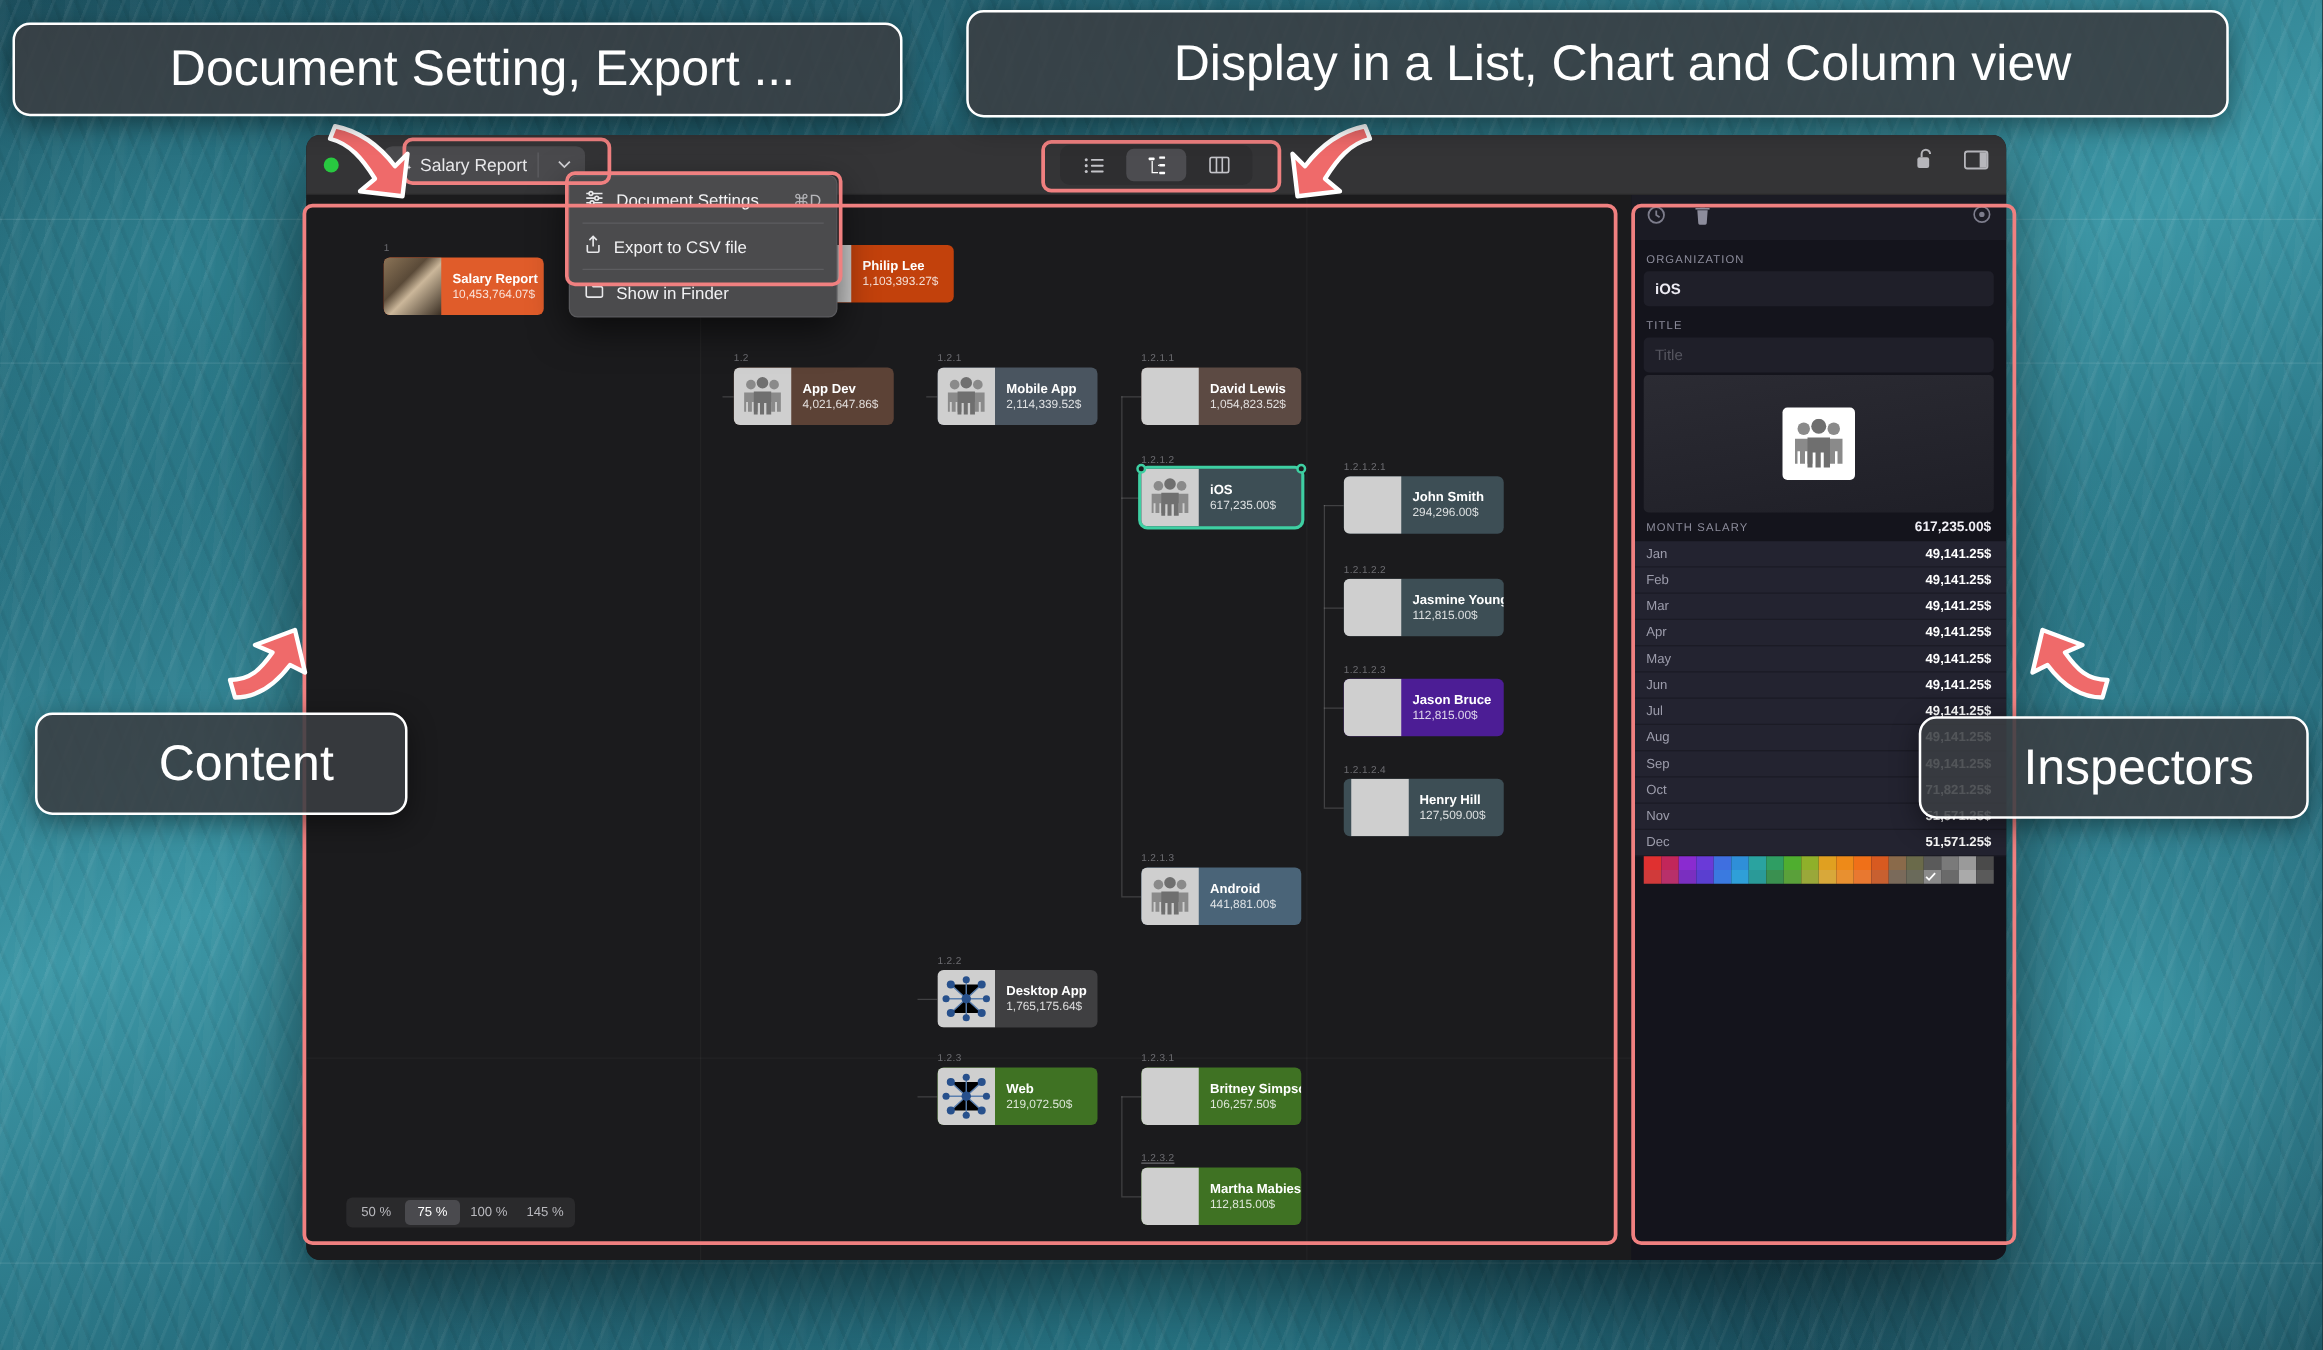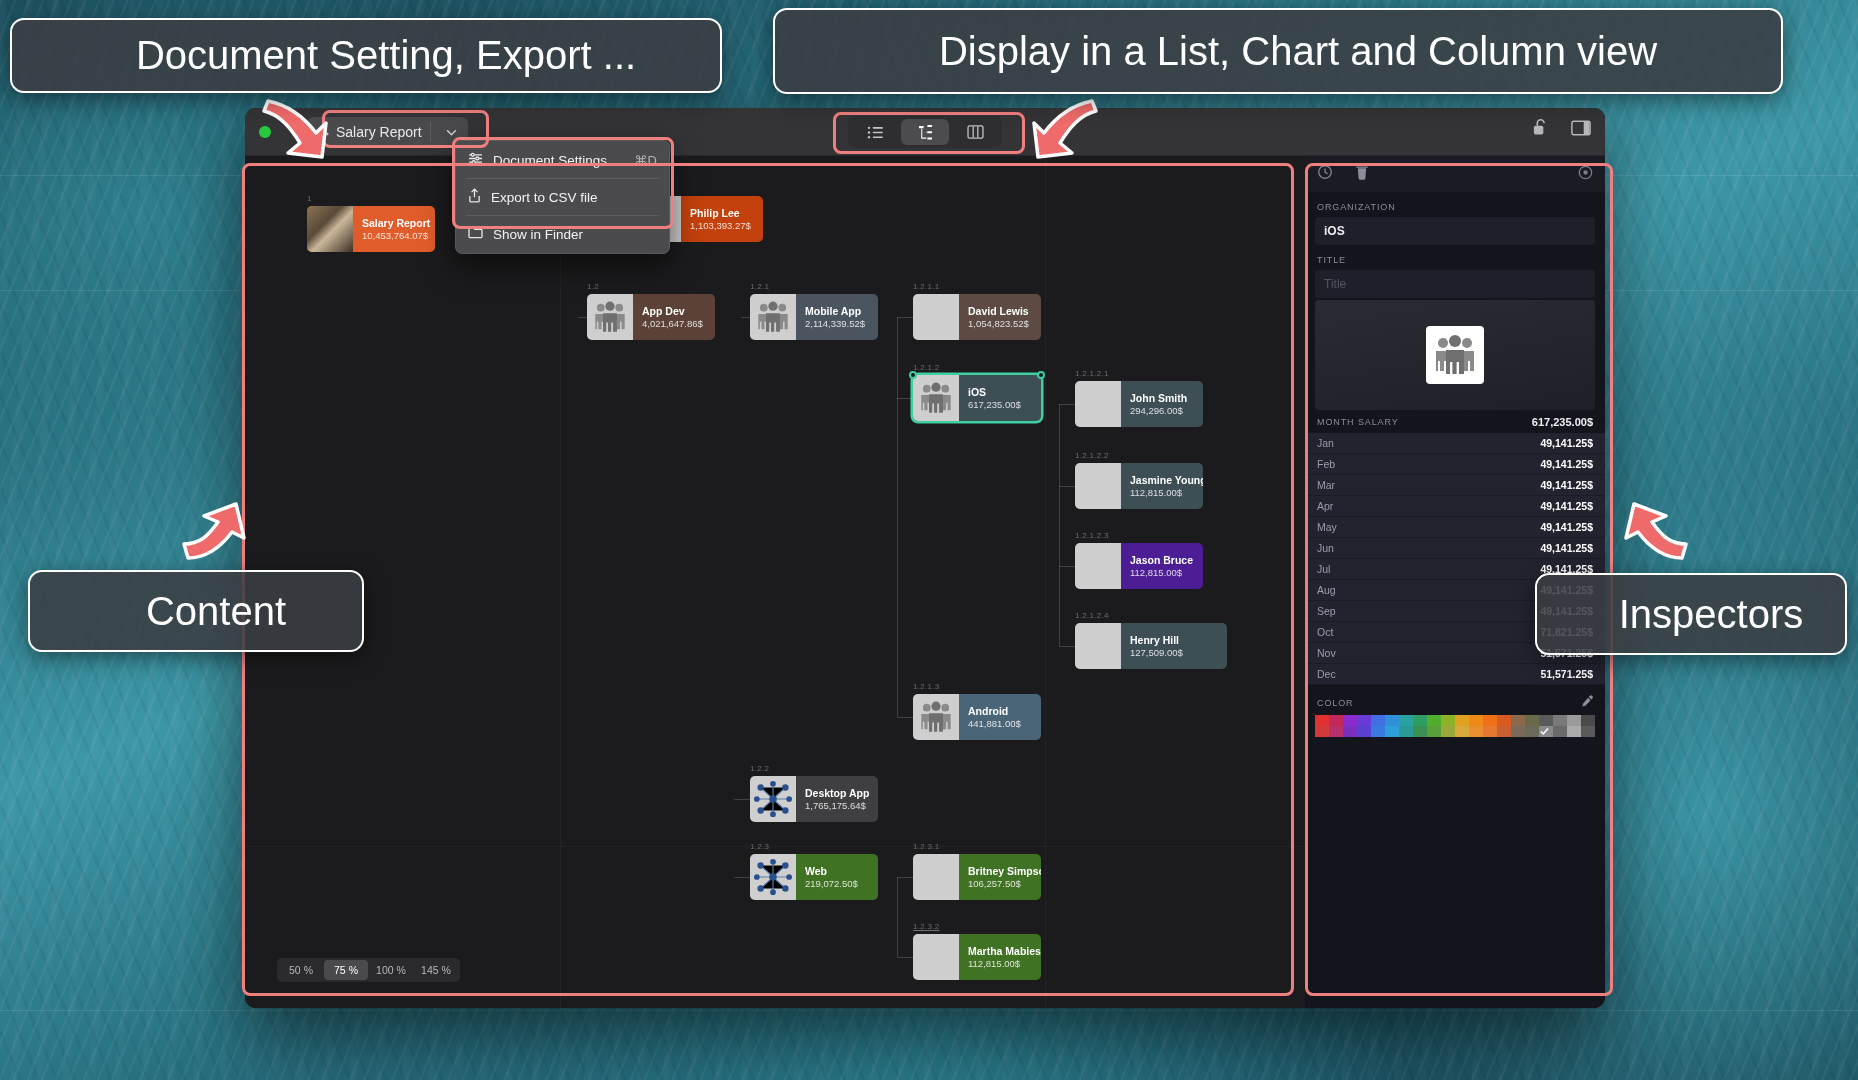--- a/index.html
+++ b/index.html
@@ -428,21 +428,21 @@
         </div>
         <div class="nodeid" style="left: 830px; top: 375px;">1.2.1.2.3</div>
         <div class="node" style="left: 830px; top: 387px; width: 128px; background: #4c1d95;">
           <div class="thumb p3"></div>
           <div class="meta">
             <div class="nm">Jason Bruce</div>
             <div class="vl">112,815.00$</div>
           </div>
         </div>
         <div class="nodeid" style="left: 830px; top: 455px;">1.2.1.2.4</div>
-        <div class="node" style="left: 830px; top: 467px; width: 152px; background: rgb(61, 78, 85);">
+        <div class="node" style="left: 830px; top: 467px; width: 128px; background: rgb(61, 78, 85); justify-content: center;">
           <div class="thumb p2"></div>
           <div class="meta">
             <div class="nm">Henry Hill</div>
             <div class="vl">127,509.00$</div>
           </div>
         </div>
         <div class="nodeid" style="left: 668px; top: 526px;">1.2.1.3</div>
         <div class="node" style="left: 668px; top: 538px; width: 128px; background: rgb(74, 100, 120);">
           <div class="thumb grp">
             <svg width="34" height="32" viewBox="0 0 44 40">
@@ -632,28 +632,20 @@
         <div class="srow">
           <span class="mo">Nov</span>
           <span class="amt">51,571.25$</span>
         </div>
         <div class="srow">
           <span class="mo">Dec</span>
           <span class="amt">51,571.25$</span>
         </div>
       </div>
 
-    <div class="sec-label">
-      <span>COLOR</span>
-      <span class="r">
-        <svg width="12" height="13" viewBox="0 0 13 14">
-            <path fill="#8d8d9c" d="M9.6.8a2 2 0 012.8 2.8l-1.3 1.3-2.8-2.8zM7.6 3l2.8 2.8L4.7 11.5 1.4 12.4l.9-3.3z"></path>
-          </svg>
-      </span>
-    </div>
     <div class="palette" id="palette">
         <div style="background: rgb(224, 48, 48);"></div>
         <div style="background: rgb(194, 38, 90);"></div>
         <div style="background: rgb(138, 43, 208);"></div>
         <div style="background: rgb(106, 58, 216);"></div>
         <div style="background: rgb(63, 111, 224);"></div>
         <div style="background: rgb(47, 143, 216);"></div>
         <div style="background: rgb(42, 163, 160);"></div>
         <div style="background: rgb(47, 158, 99);"></div>
         <div style="background: rgb(79, 174, 47);"></div>
@@ -732,21 +724,21 @@
 <div class="hlbox" style="left:833px;top:112px;width:192px;height:42px;"></div>
 <div class="hlbox" style="left:242px;top:163px;width:1052px;height:833px;"></div>
 <div class="hlbox" style="left:1305px;top:163px;width:308px;height:833px;"></div>
 
 <div class="callout" style="left:10px;top:18px;width:712px;height:75px;">
   <span>Document Setting, Export ...</span>
 </div>
 <div class="callout" style="left:773px;top:8px;width:1010px;height:86px;">
   <span>Display in a List, Chart and Column view</span>
 </div>
-<div class="callout" style="left:28px;top:570px;width:336px;height:82px;">
+<div class="callout" style="left:28px;top:570px;width:298px;height:82px;">
   <span>Content</span>
 </div>
 <div class="callout" style="left:1535px;top:573px;width:312px;height:82px;">
   <span>Inspectors</span>
 </div>
 
 <svg class="arrow" style="left:258px;top:95px;" width="72" height="70" viewBox="0 0 72 70">
   <path d="M10 6 C30 10, 46 22, 58 38 L68 28 L64 62 L30 58 L42 48 C32 32, 22 20, 6 16 Z" fill="#ef6a6a" stroke="#fff" stroke-width="3.5" stroke-linejoin="round"></path>
 </svg>
 <svg class="arrow" style="left:1030px;top:95px;" width="72" height="70" viewBox="0 0 72 70">

